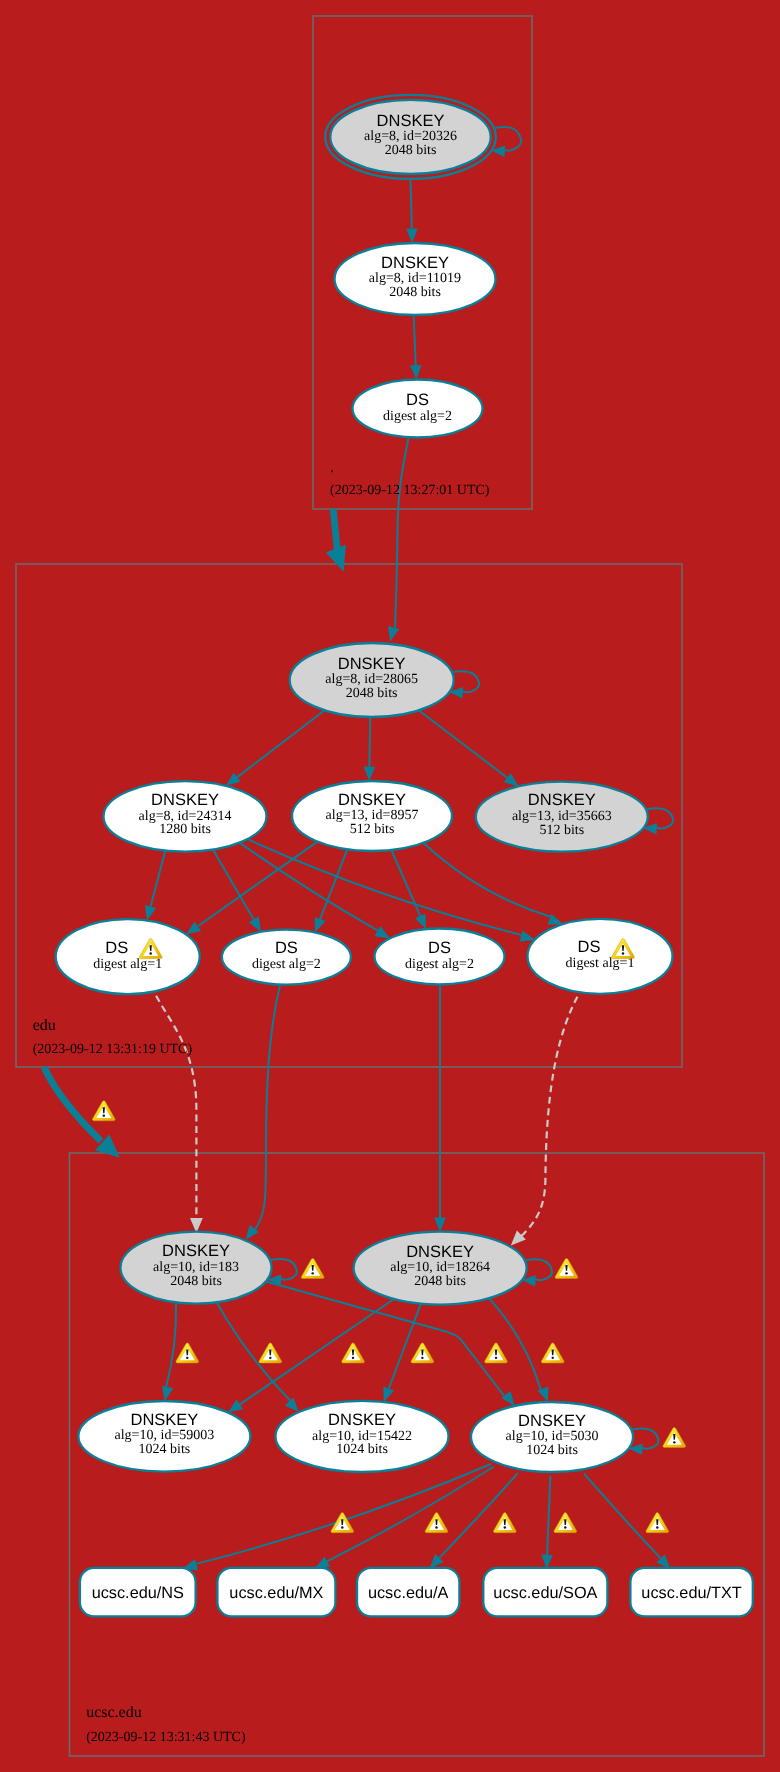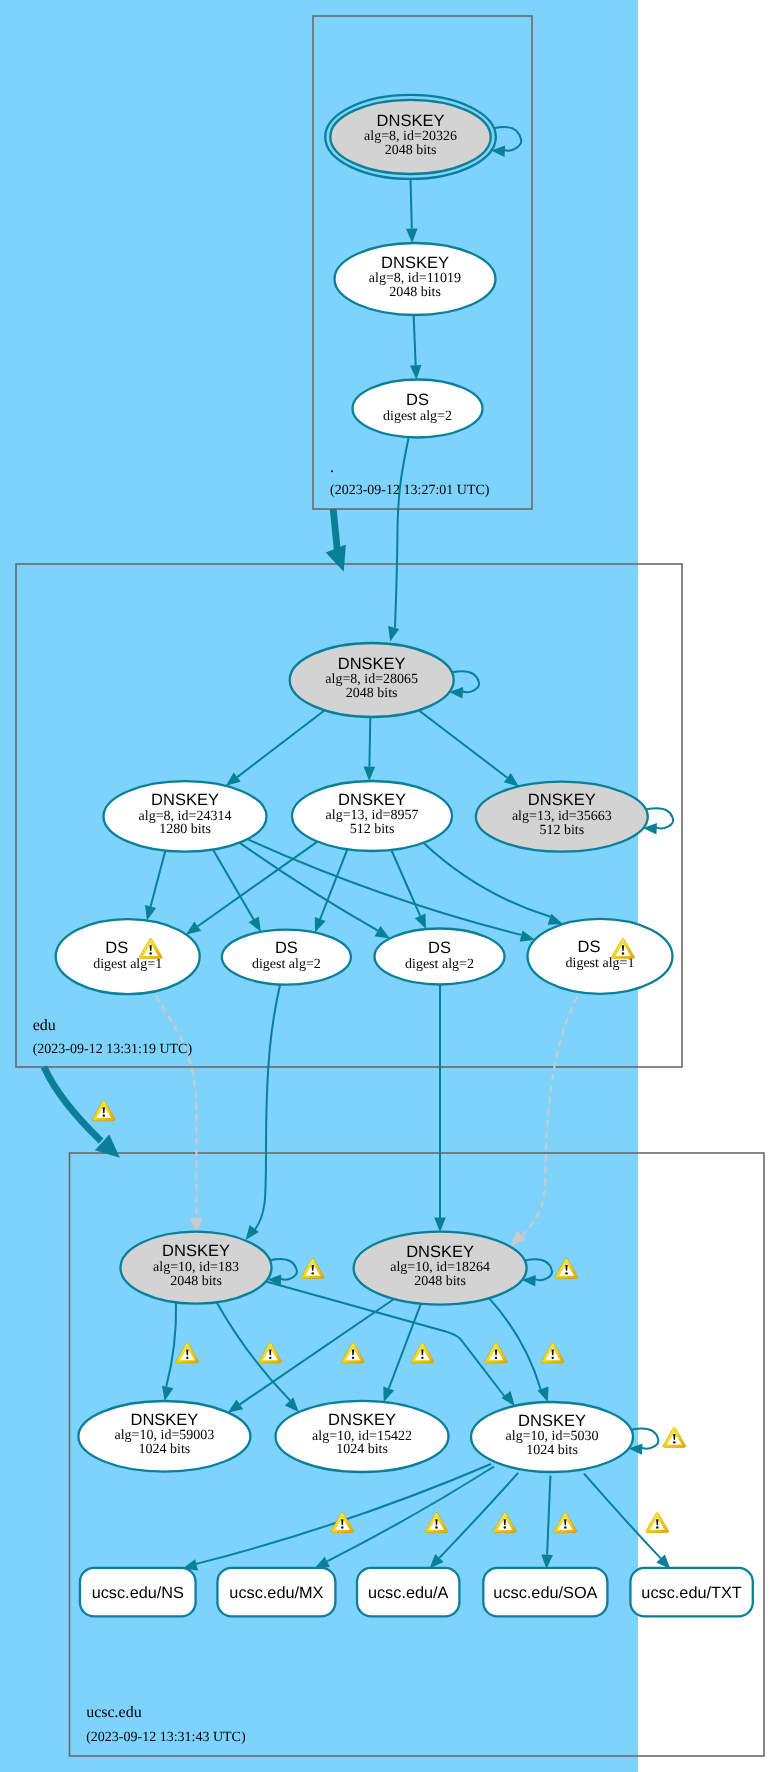--- a/index.html
+++ b/index.html
@@ -1,20 +1,20 @@
 <!DOCTYPE html>
 <html><head>
 <meta charset="utf-8">
 <title>DNSSEC Authentication Chain</title>
 <style>
   html,body{margin:0;padding:0;background:#ffffff;}
   body{width:780px;height:1772px;overflow:hidden;
        font-family:"Liberation Sans",sans-serif;
        -webkit-font-smoothing:antialiased;-moz-osx-font-smoothing:grayscale;}
-  #canvas{position:relative;width:638px;height:1772px;background:#7dd3fc;text-align:center;}
+  #canvas{position:relative;width:780px;height:1772px;background:#b91c1c;text-align:center;}
   svg text{text-rendering:geometricPrecision;}
   svg#graph{display:block;position:absolute;left:0;top:0;}
   .zonebox{fill:none;stroke:#6a6a6a;stroke-width:1.6;}
   .nodeline{stroke:#0a7f98;stroke-width:2.3;}
   .edge{stroke:#0a7f98;stroke-width:2.0;fill:none;stroke-linecap:butt;}
   .edge-thick{stroke:#0a7f98;stroke-width:6.8;fill:none;stroke-linecap:butt;}
   .edge-insecure{stroke:#cacaca;stroke-width:2.2;fill:none;stroke-dasharray:7,4.6;}
   .ah{fill:#0a7f98;stroke:none;}
   .ah-grey{fill:#cacaca;stroke:none;}
   .t-title{font-family:"Liberation Sans",sans-serif;font-size:16.5px;fill:#000;text-anchor:middle;}

